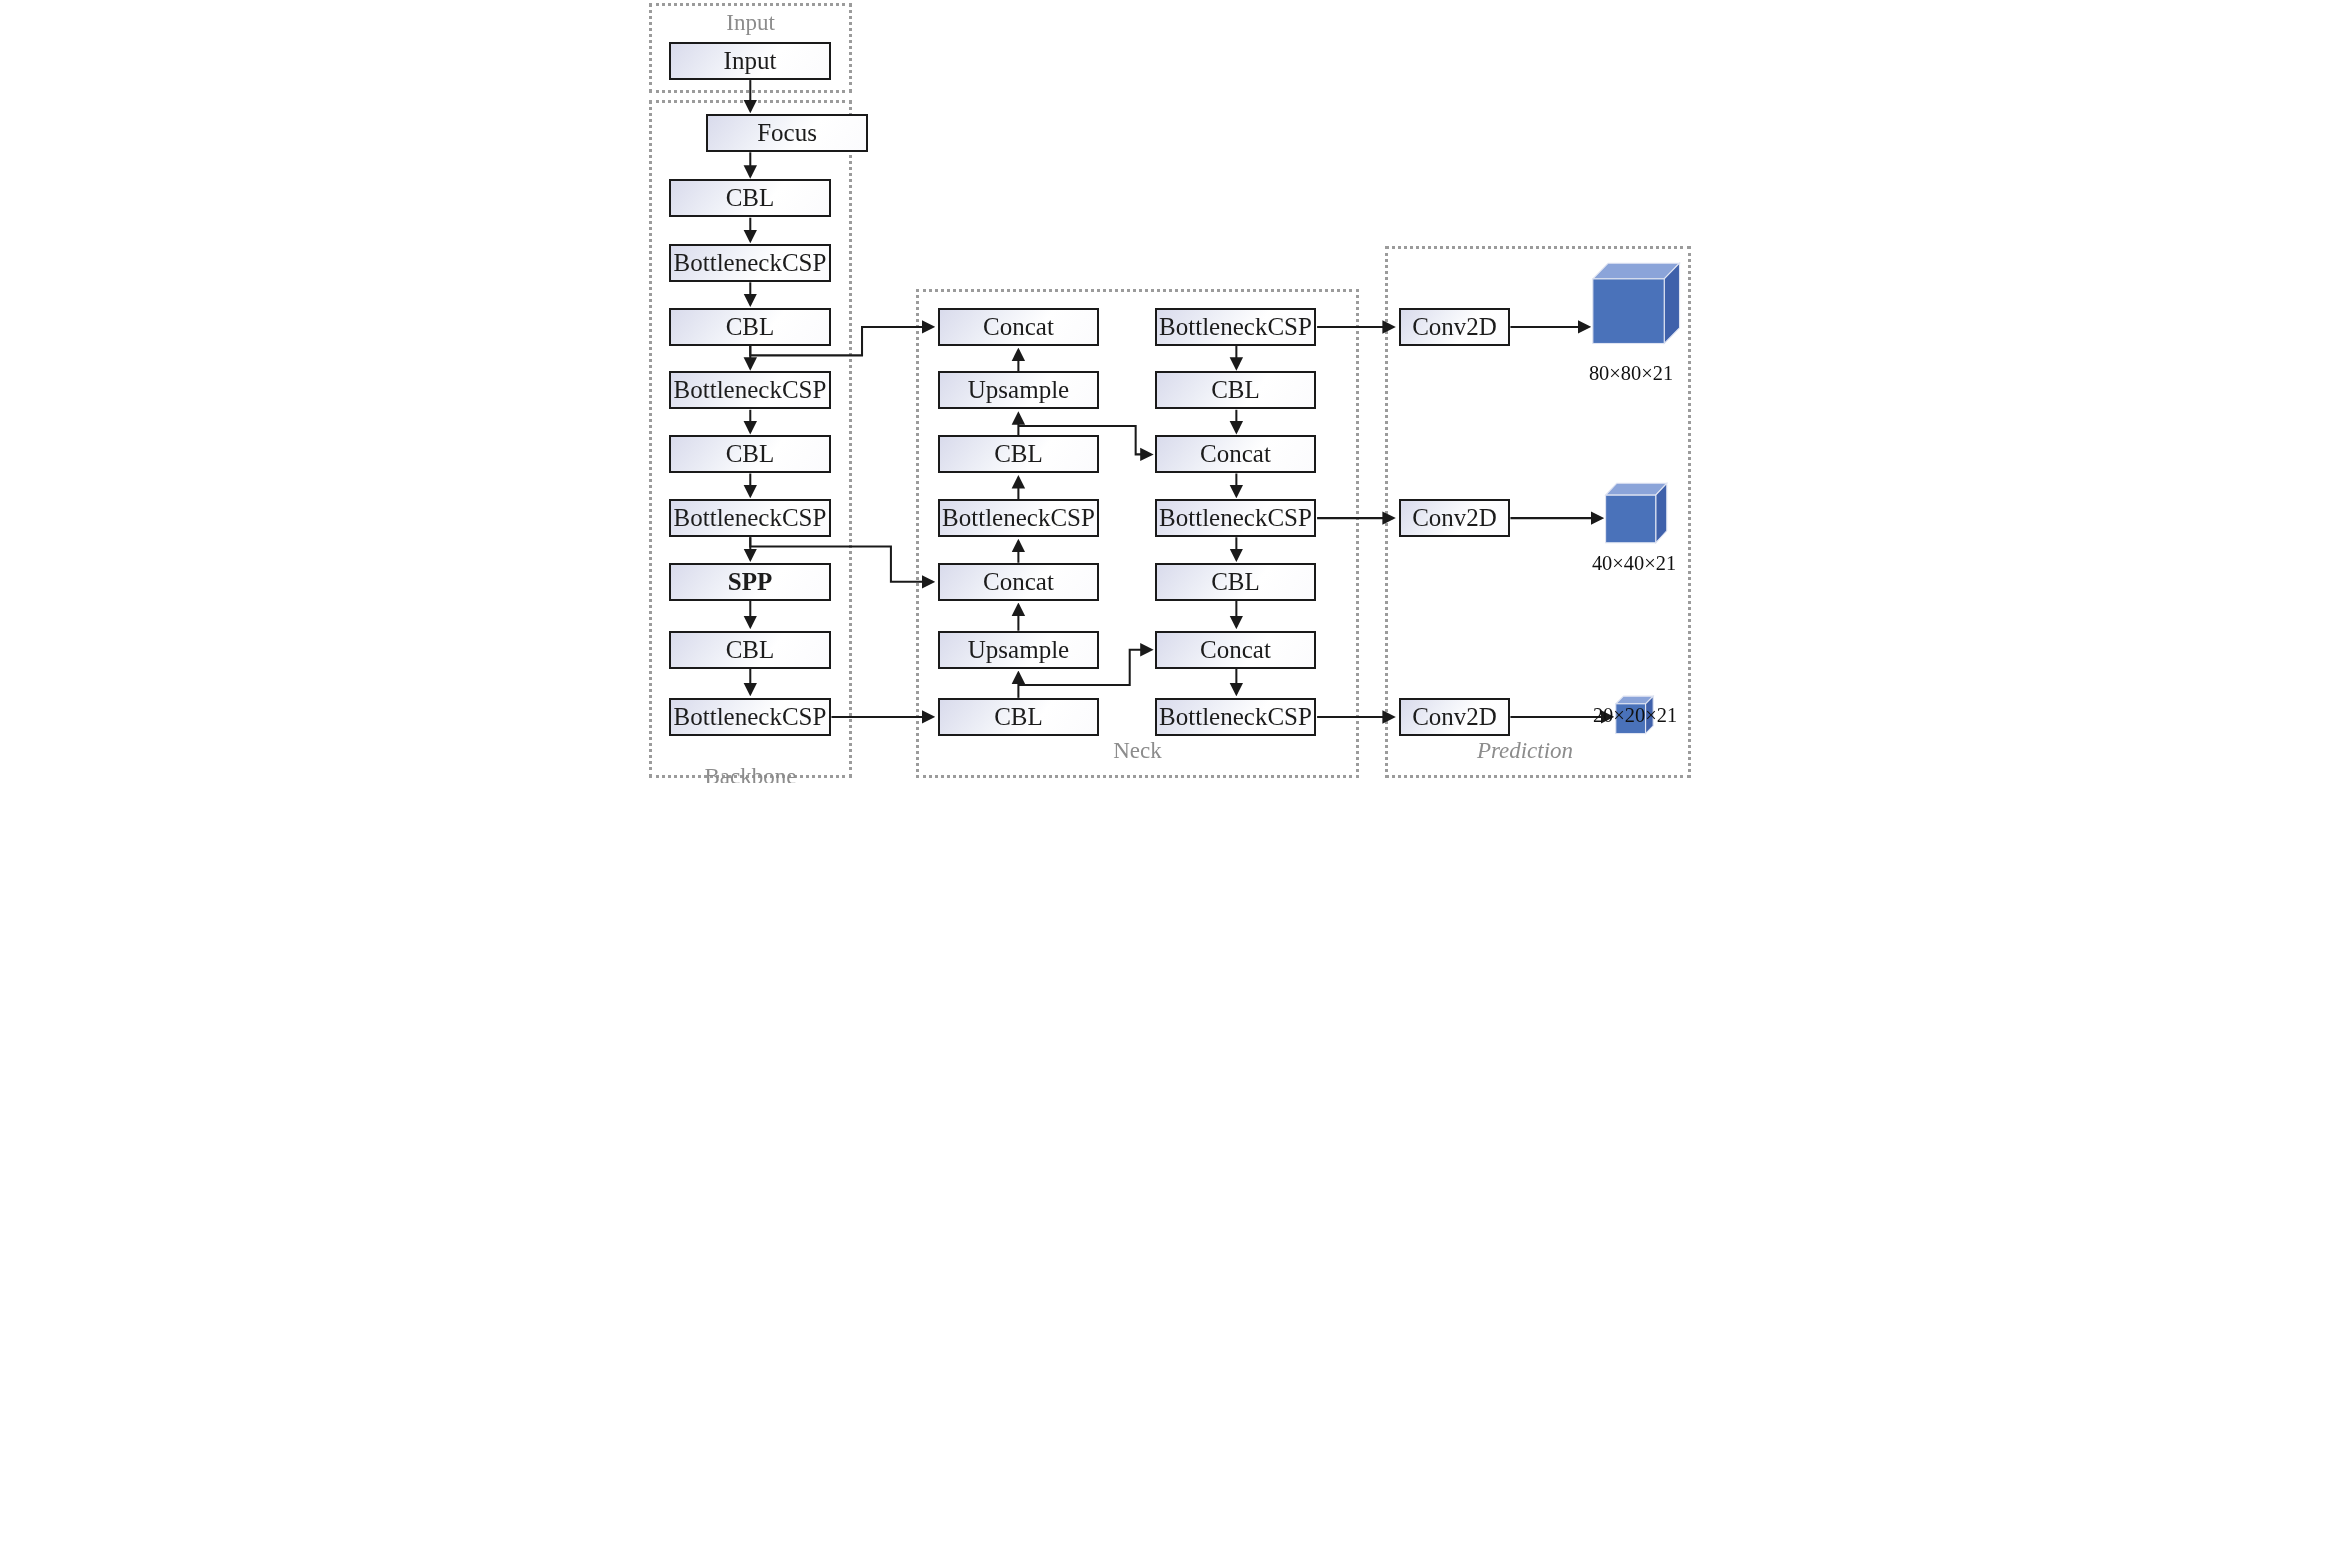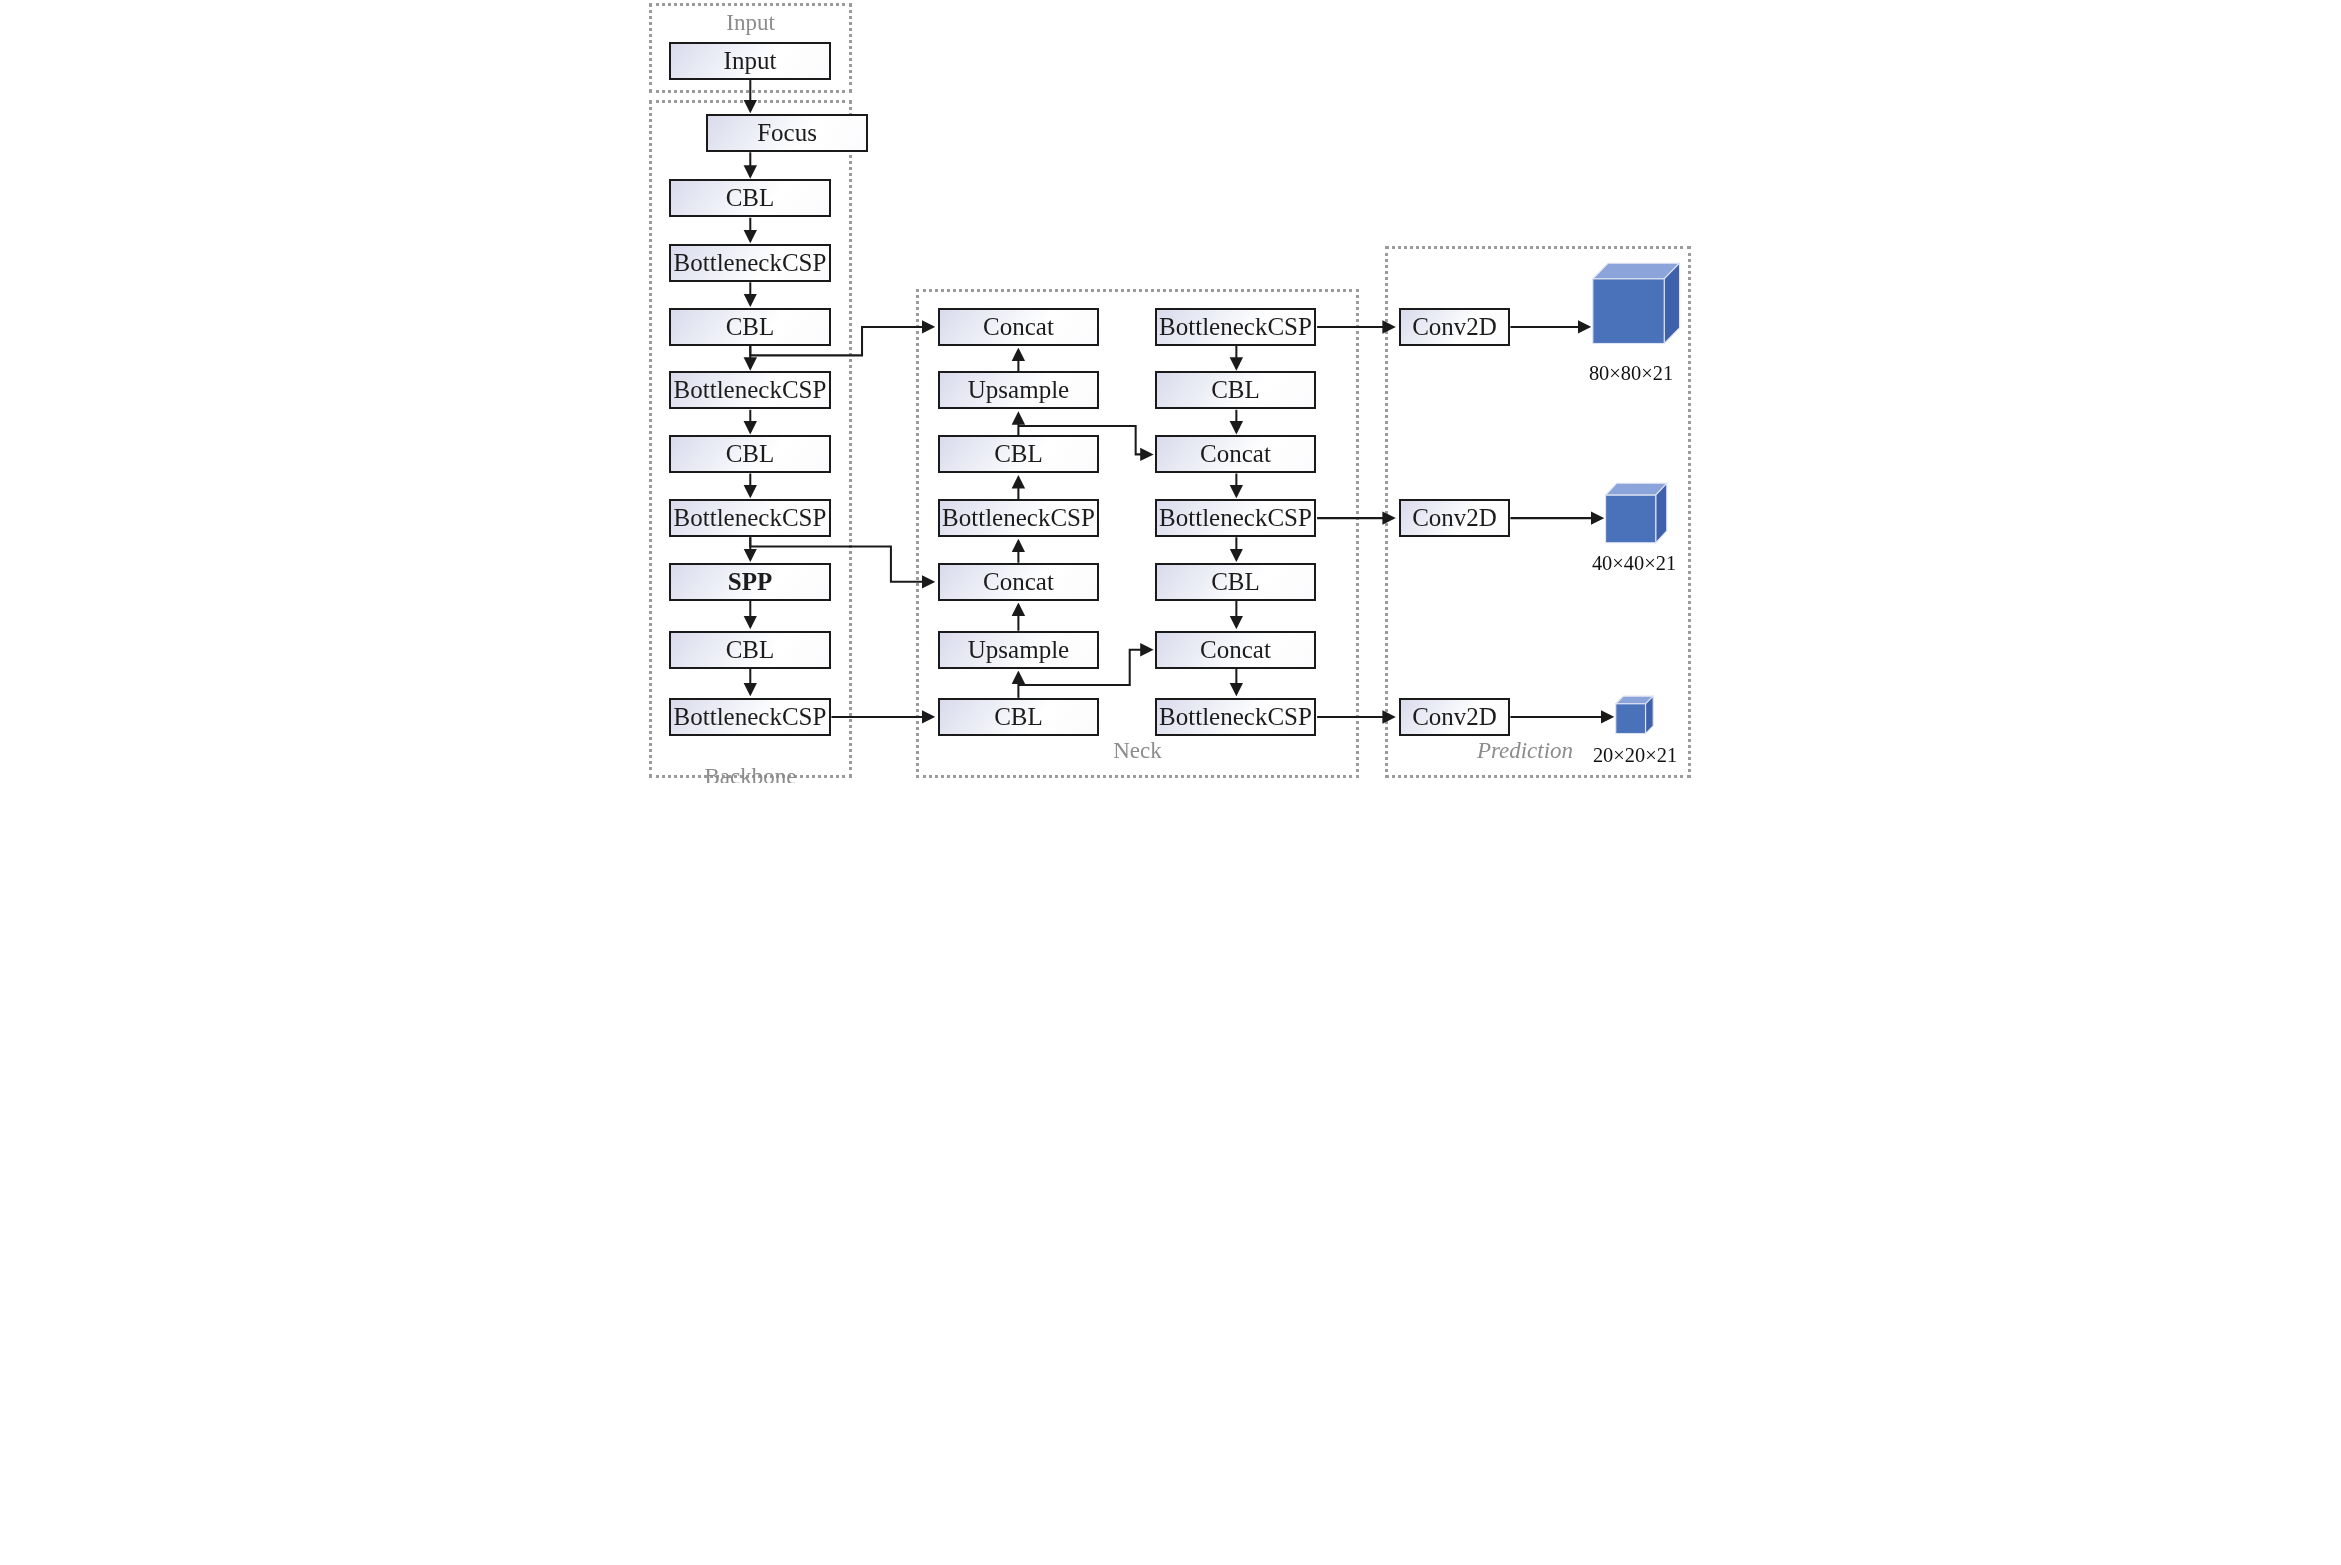--- a/index.html
+++ b/index.html
@@ -165,16 +165,16 @@
   <div class="block" style="left:570px;top:563px;width:161px;">CBL</div>
   <div class="block" style="left:570px;top:631px;width:161px;">Concat</div>
   <div class="block" style="left:570px;top:698px;width:161px;">BottleneckCSP</div>
 
   <div class="block" style="left:814px;top:308px;width:111px;">Conv2D</div>
   <div class="block" style="left:814px;top:499px;width:111px;">Conv2D</div>
   <div class="block" style="left:814px;top:698px;width:111px;">Conv2D</div>
 
   <div class="cubelabel" style="left:961px;top:362px;">80×80×21</div>
   <div class="cubelabel" style="left:964px;top:552px;">40×40×21</div>
-  <div class="cubelabel" style="left:965px;top:744px;">20×20×21</div>
+  <div class="cubelabel" style="left:965px;top:704px;">20×20×21</div>
 
 </div>
 
 
 </body></html>

